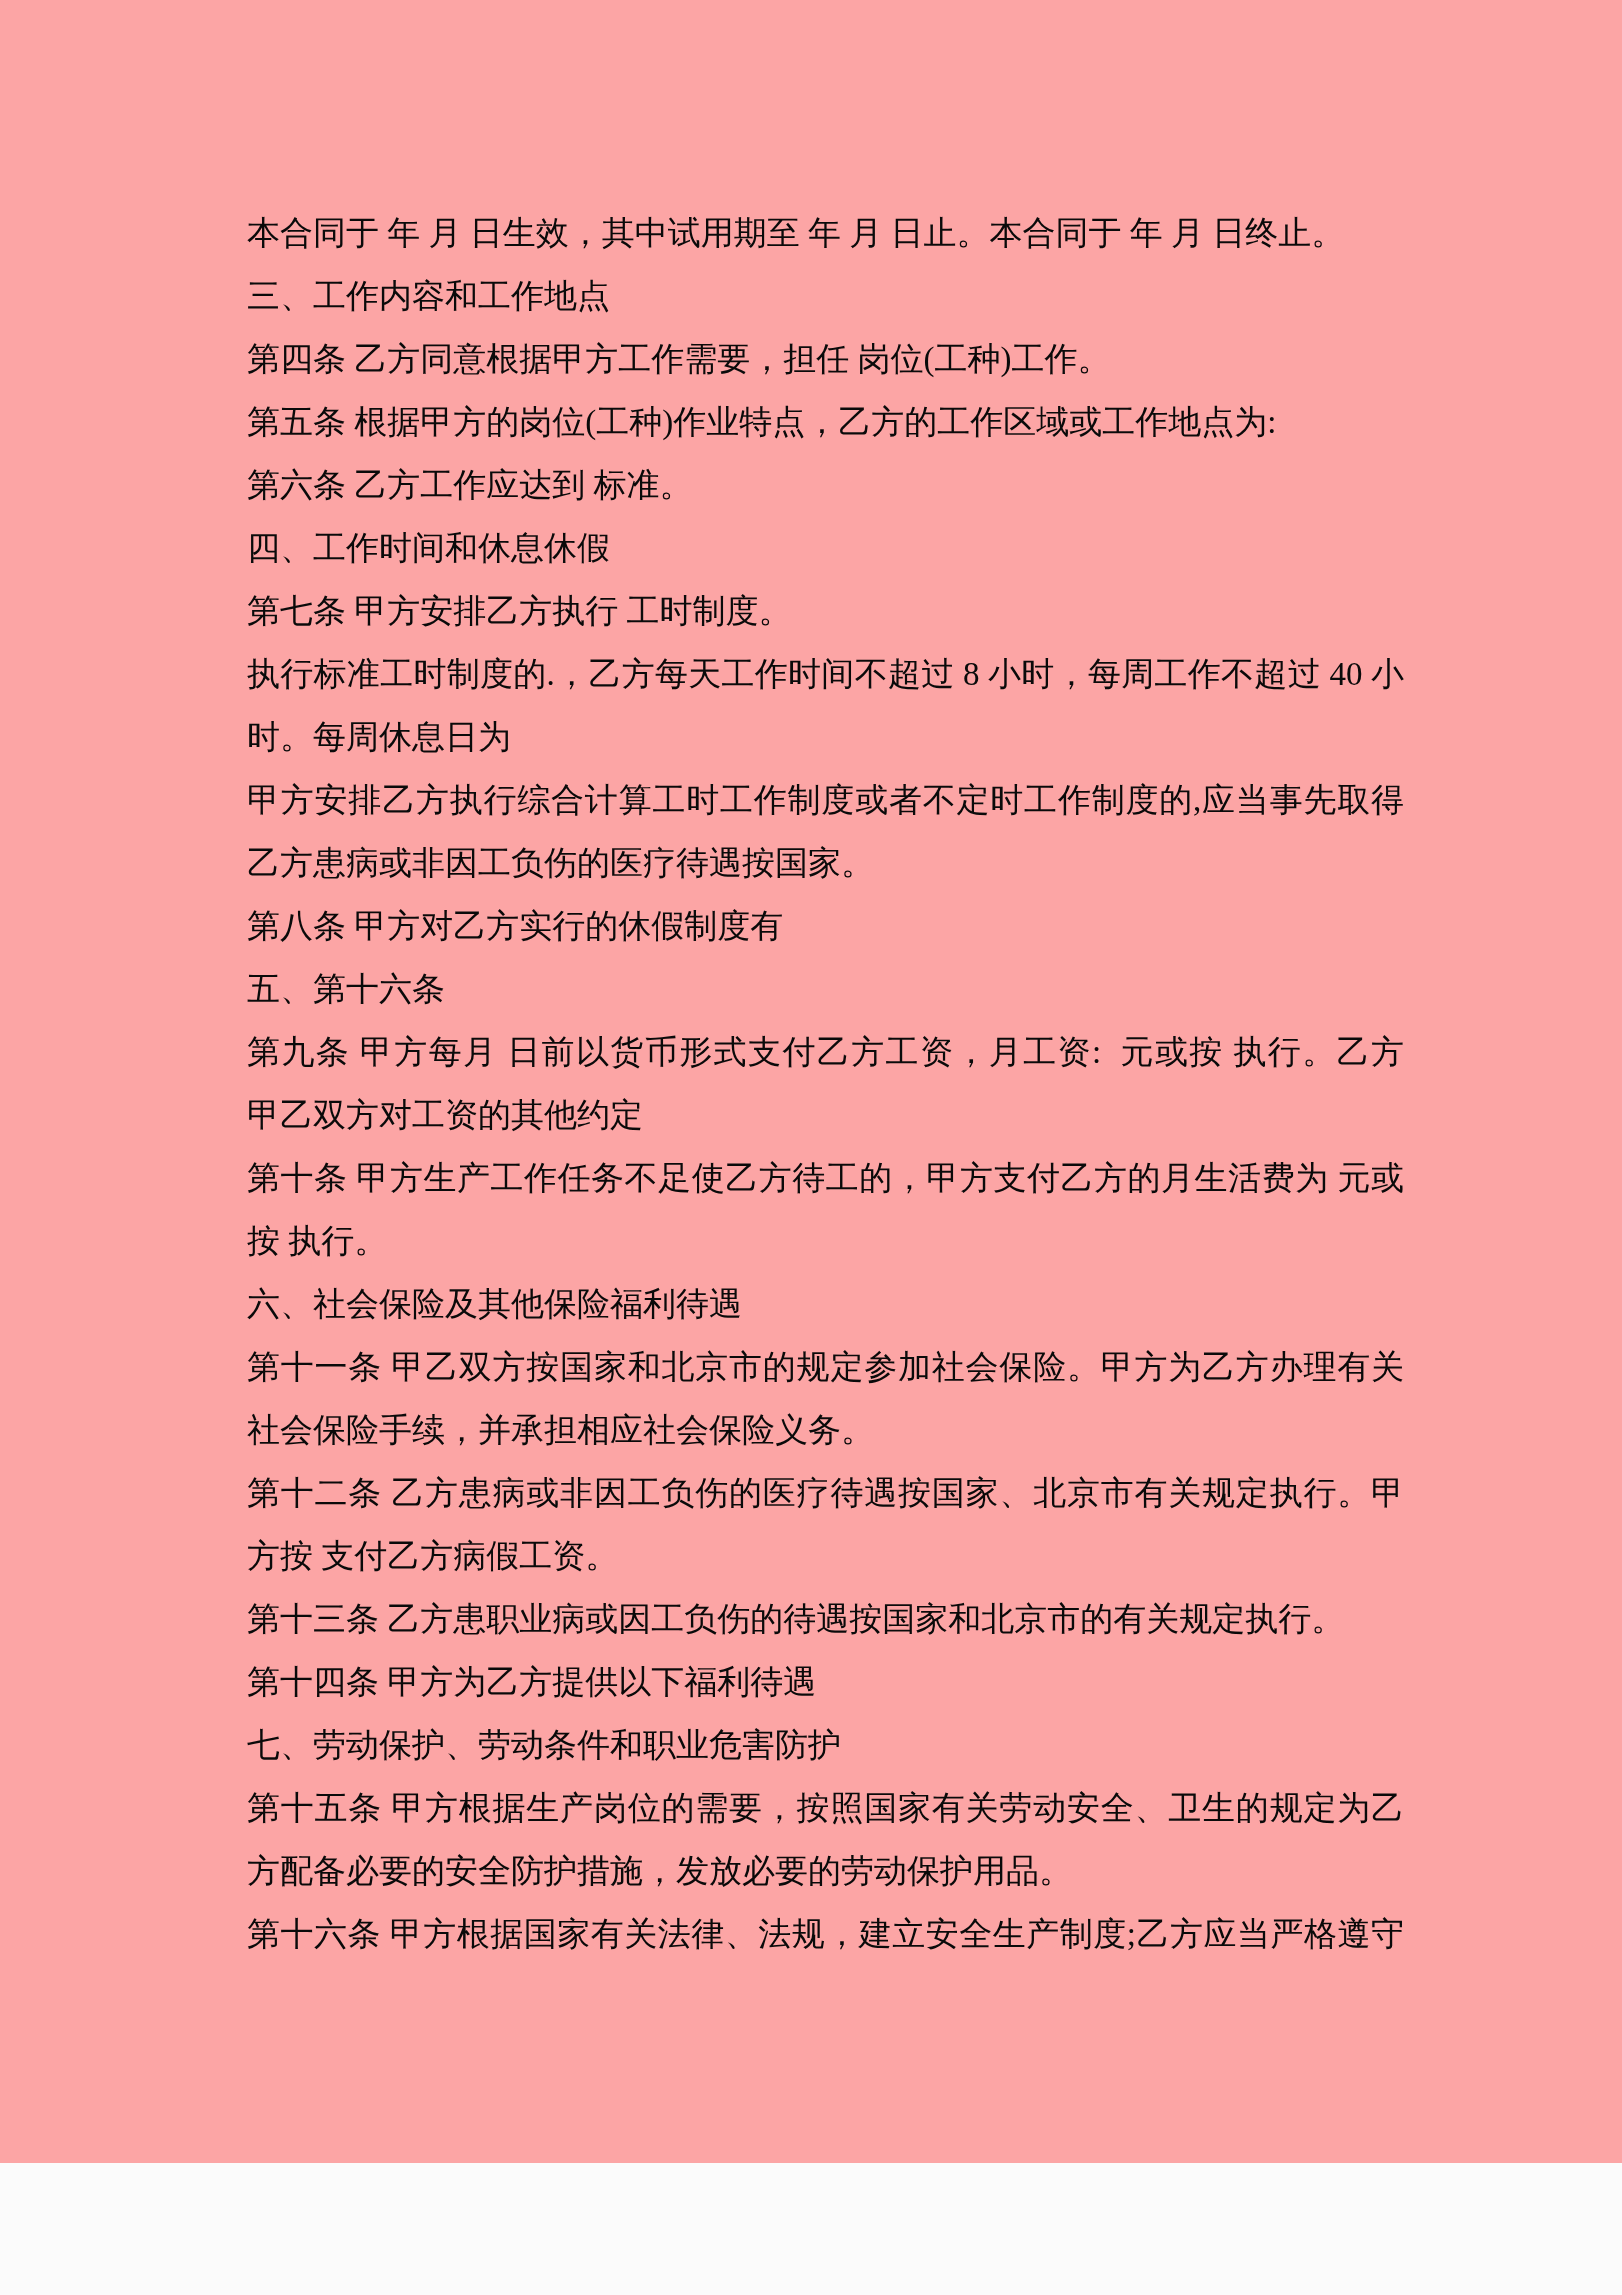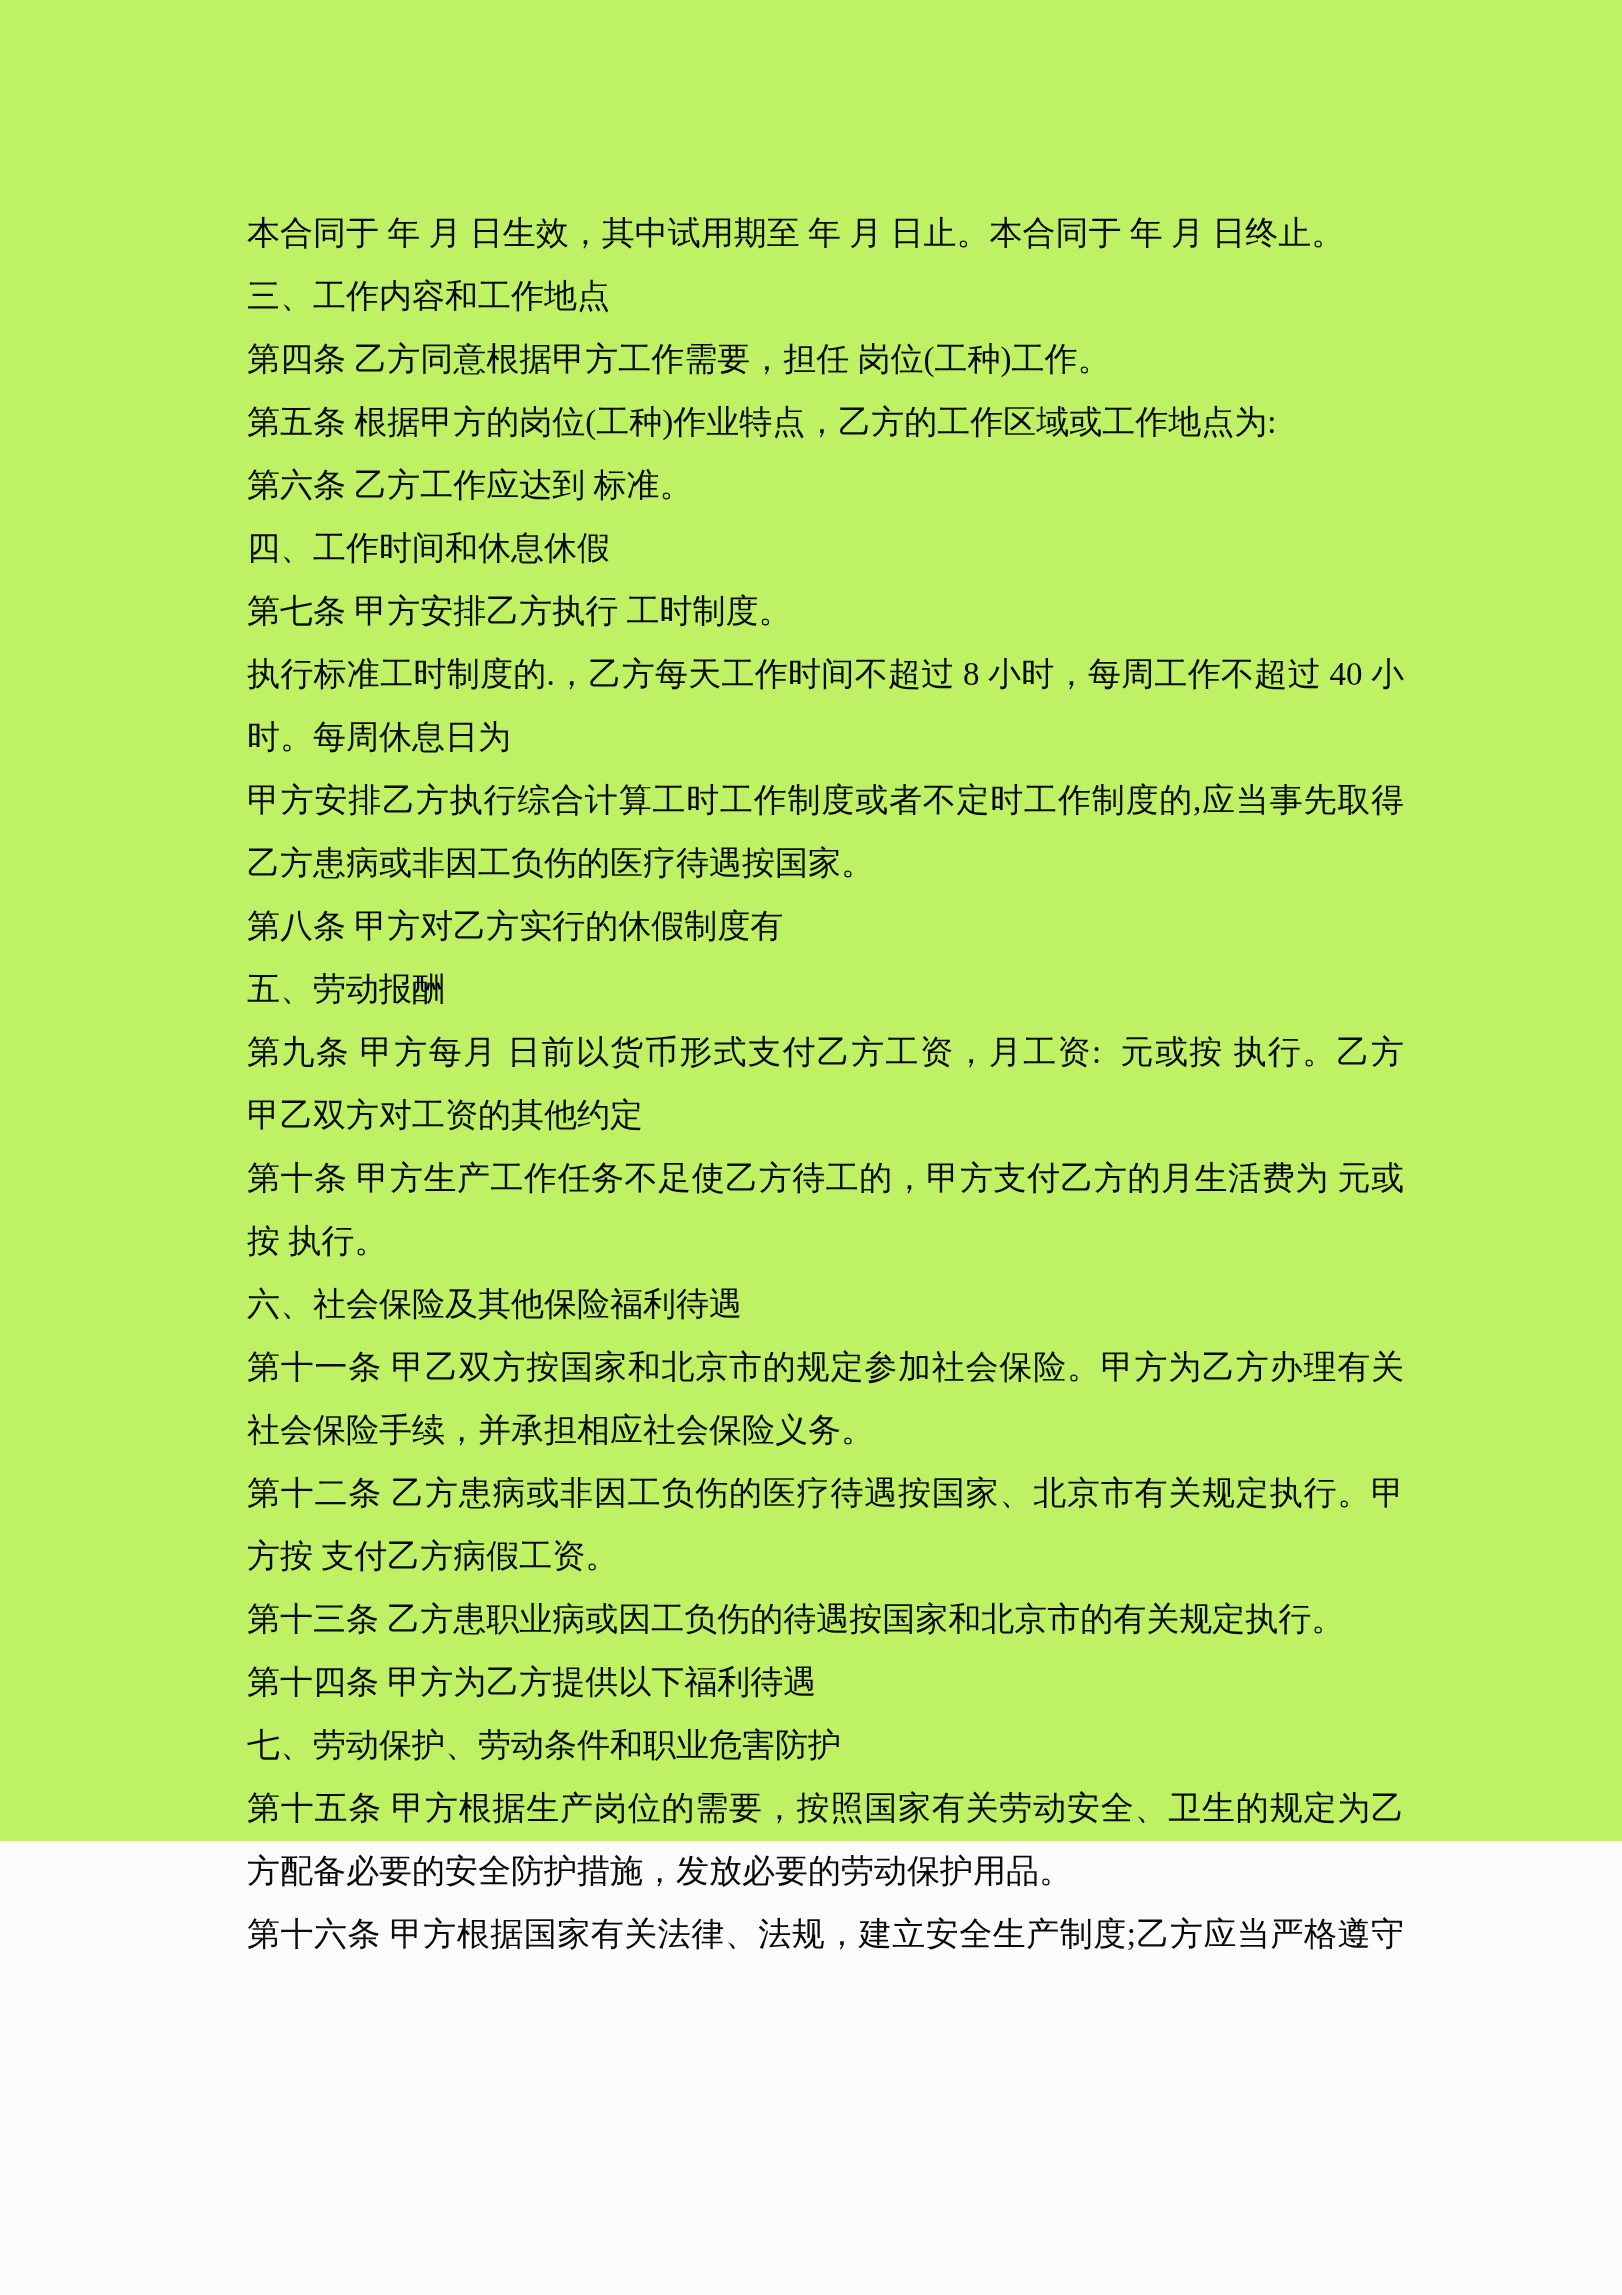--- a/index.html
+++ b/index.html
@@ -13,22 +13,22 @@
     position: relative;
     font-family: "Liberation Serif", "DejaVu Serif", serif;
     color: #0a0a0a;
     overflow: hidden;
   }
   .page {
     position: absolute;
     left: 0;
     top: 0;
     width: 1623px;
-    height: 1841px;
-    background: #bef264;
+    height: 2163px;
+    background: #fca5a5;
   }
   .doc {
     position: absolute;
     left: 247px;
     top: 202px;
     width: 1157px;
     font-size: 33px;
     line-height: 63px;
     letter-spacing: 0;
   }
@@ -55,21 +55,21 @@
     <p class="line">第四条 乙方同意根据甲方工作需要，担任 岗位(工种)工作。</p>
     <p class="line">第五条 根据甲方的岗位(工种)作业特点，乙方的工作区域或工作地点为:</p>
     <p class="line">第六条 乙方工作应达到 标准。</p>
     <p class="line">四、工作时间和休息休假</p>
     <p class="line">第七条 甲方安排乙方执行 工时制度。</p>
     <p class="line fill">执行标准工时制度的.，乙方每天工作时间不超过 8 小时，每周工作不超过 40 小</p>
     <p class="line">时。每周休息日为</p>
     <p class="line fill">甲方安排乙方执行综合计算工时工作制度或者不定时工作制度的,应当事先取得</p>
     <p class="line">乙方患病或非因工负伤的医疗待遇按国家。</p>
     <p class="line">第八条 甲方对乙方实行的休假制度有</p>
-    <p class="line">五、劳动报酬</p>
+    <p class="line">五、第十六条</p>
     <p class="line fill">第九条 甲方每月 日前以货币形式支付乙方工资，月工资:  元或按 执行。乙方</p>
     <p class="line">甲乙双方对工资的其他约定</p>
     <p class="line fill">第十条 甲方生产工作任务不足使乙方待工的，甲方支付乙方的月生活费为 元或</p>
     <p class="line">按 执行。</p>
     <p class="line">六、社会保险及其他保险福利待遇</p>
     <p class="line fill">第十一条 甲乙双方按国家和北京市的规定参加社会保险。甲方为乙方办理有关</p>
     <p class="line">社会保险手续，并承担相应社会保险义务。</p>
     <p class="line fill">第十二条 乙方患病或非因工负伤的医疗待遇按国家、北京市有关规定执行。甲</p>
     <p class="line">方按 支付乙方病假工资。</p>
     <p class="line">第十三条 乙方患职业病或因工负伤的待遇按国家和北京市的有关规定执行。</p>

